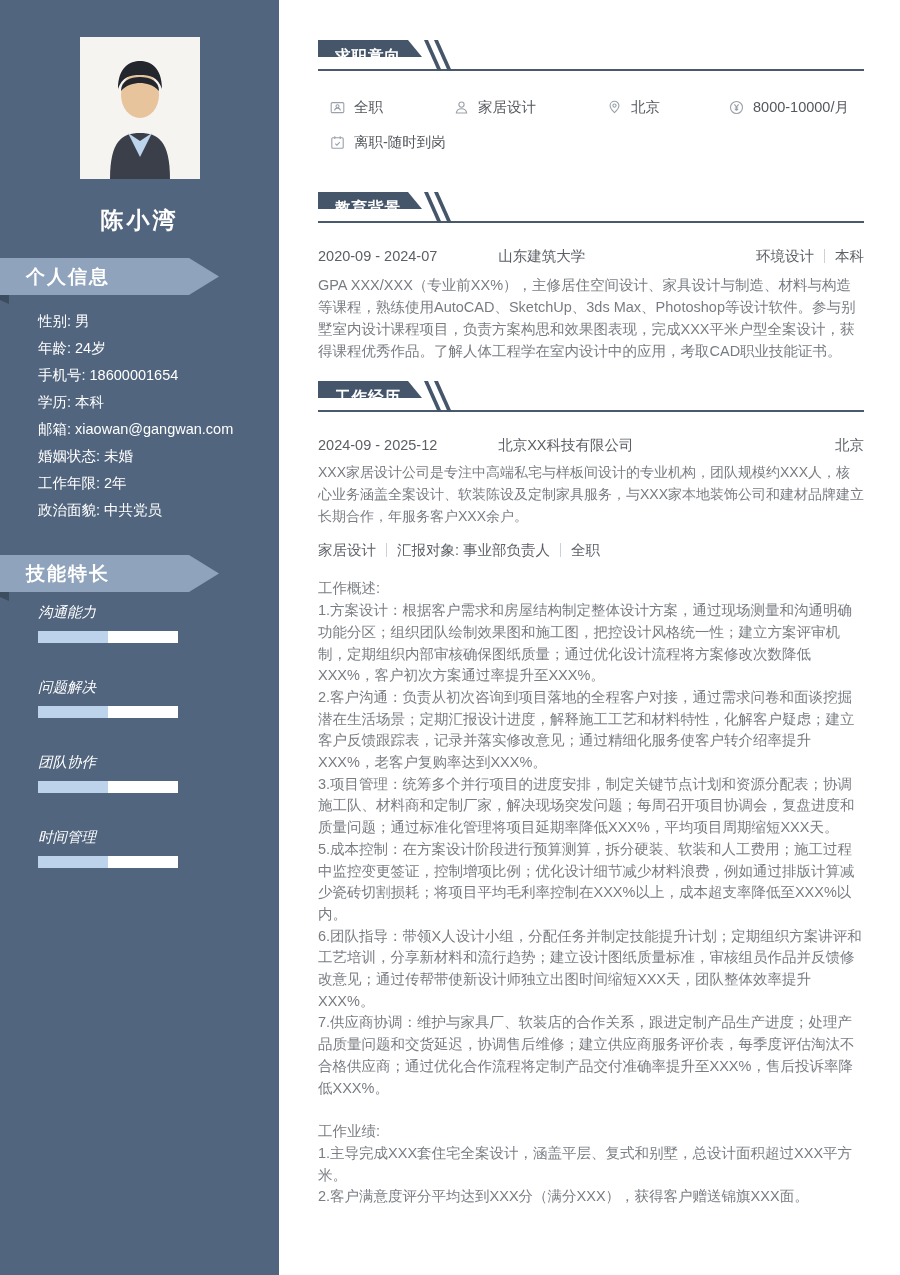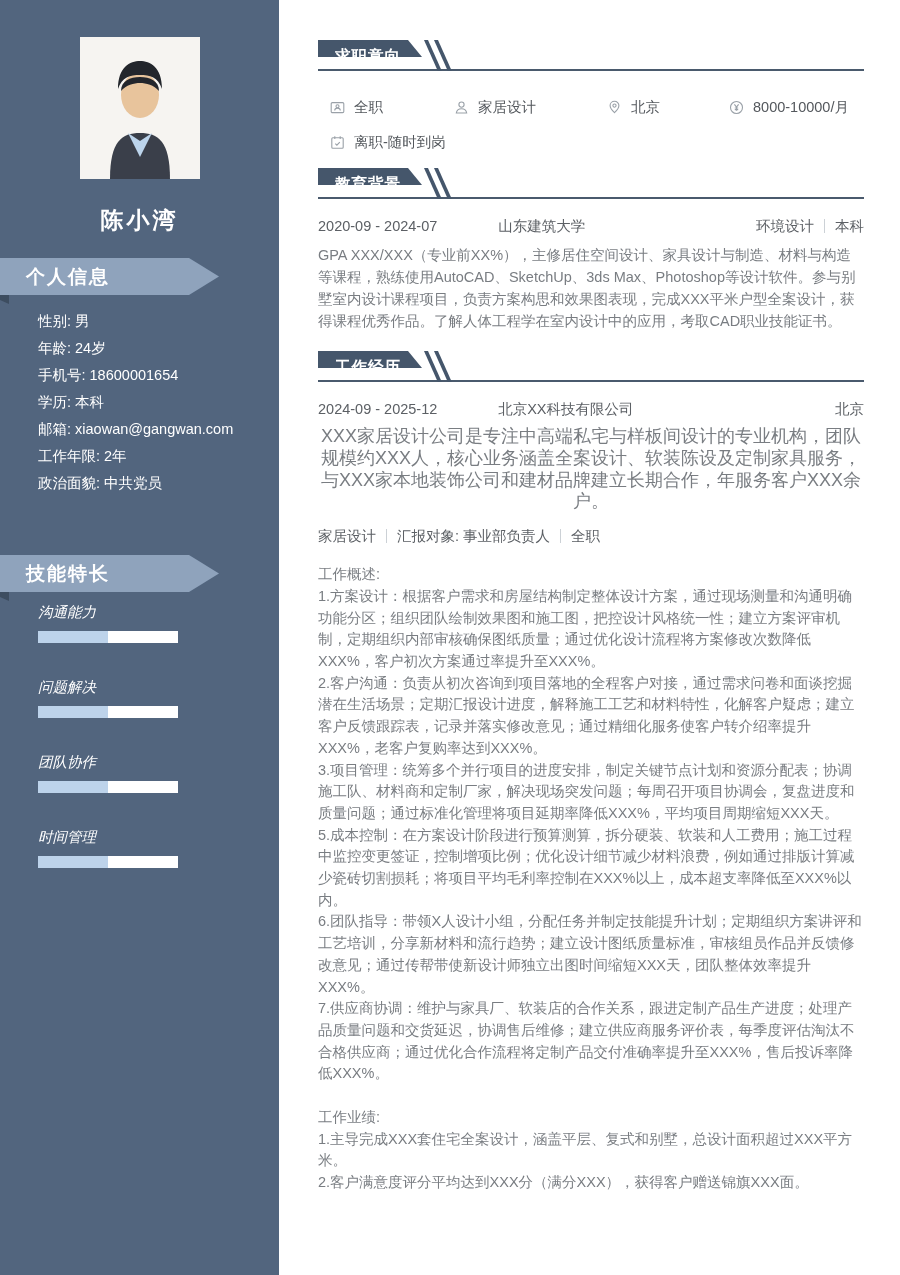--- a/index.html
+++ b/index.html
@@ -47,26 +47,26 @@
     clip-path:polygon(0 0,calc(100% - 14px) 0,100% 100%,0 100%);
   }
   .stripe { position:absolute; z-index:2; top:0; width:4px; height:31px; background:#45566b;
     transform:skewX(24deg); transform-origin:0 0; }
   .s1 { left:106px; } .s2 { left:116px; }
   .intent-row { display:flex; padding-left:12px; color:#54585d; font-size:14.5px; align-items:center; }
   .r1 { margin-top:27px; } .r2 { margin-top:16px; }
   .intent-item { display:flex; align-items:center; gap:9px; }
   .w1 { width:124px; } .w2 { width:153px; } .w3 { width:122px; }
   .icon { display:inline-flex; flex:none; }
-  .meta-row { display:flex; margin-top:16px; color:#5c6065; font-size:14.5px; line-height:22px; }
+  .meta-row { display:flex; margin-top:22px; color:#5c6065; font-size:14.5px; line-height:22px; }
   .meta-left { width:33%; } .meta-center { width:34%; text-align:left; } .meta-right { width:33%; text-align:right; }
   .divider { display:inline-block; vertical-align:-2px; height:14px; border-left:1px solid #ccd1d6; margin:0 10px; }
   .para { margin:7px 0 0 0; color:#797d82; font-size:14.5px; line-height:22px; }
-  .h-edu { margin-top:19px; } .h-work { margin-top:16px; }
-  .intro { margin:6px 0 12px 0; color:#797d82; font-size:18px; line-height:21.8px;text-align:center; }
+  .h-edu { margin-top:19px; } .h-work { margin-top:40px; }
+  .intro { margin:6px 0 12px 0; color:#797d82; font-size:14px; line-height:21.8px; }
   .sub-row { display:flex; align-items:center; margin-top:9px; color:#5c6065; font-size:14.5px; line-height:22px; }
   .detail { margin-top:17px; }
   .detail p { margin:0; color:#797d82; font-size:14.5px; line-height:21.7px; }
   .ach-label { margin-top:22px !important; }
 </style>
 </head>
 <body>
 
 <div class="sidebar">
 
@@ -85,20 +85,21 @@
 
   <div class="side-banner b-personal">个人信息</div>
   <div class="side-banner-fold f-personal"></div>
 
   <div class="info-list">
     <div>性别: 男</div>
     <div>年龄: 24岁</div>
     <div>手机号: 18600001654</div>
     <div>学历: 本科</div>
     <div>邮箱: xiaowan@gangwan.com</div>
+    <div>婚姻状态: 未婚</div>
     <div>工作年限: 2年</div>
     <div>政治面貌: 中共党员</div>
   </div>
 
   <div class="side-banner b-skills">技能特长</div>
   <div class="side-banner-fold f-skills"></div>
 
   <div class="skills">
     <div class="skill-block">
       <div class="skill-label">沟通能力</div>

